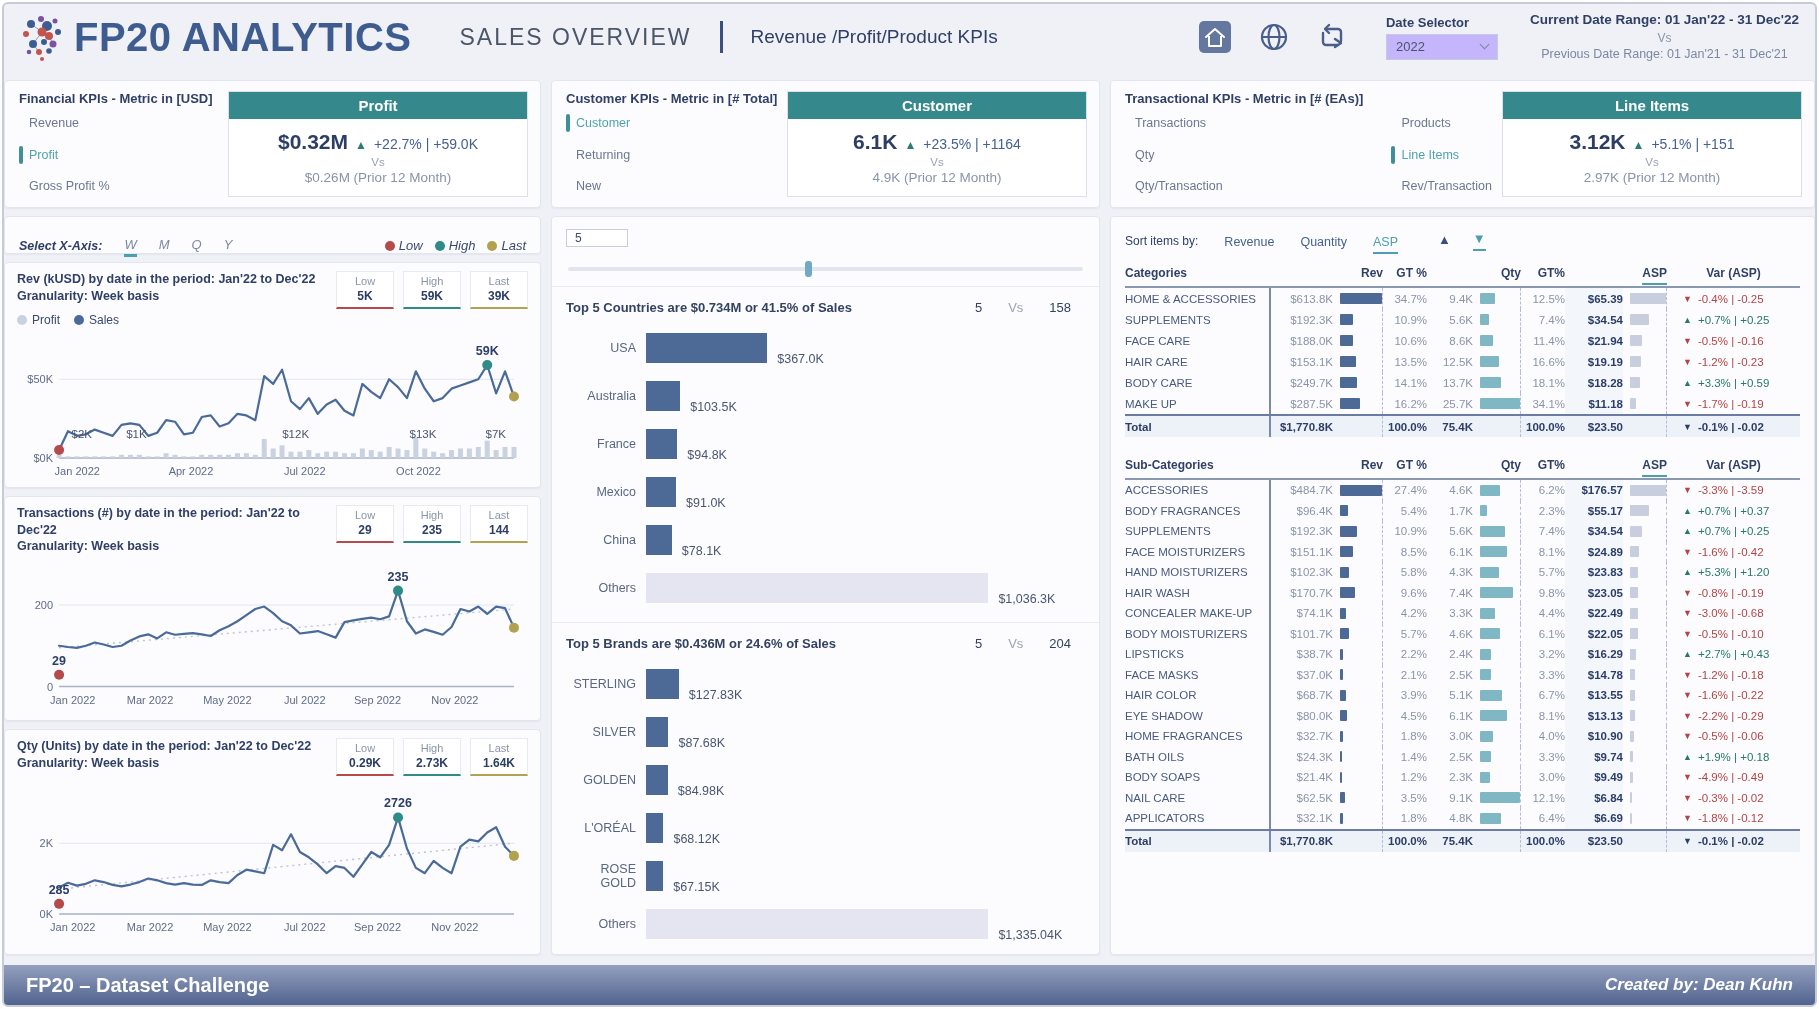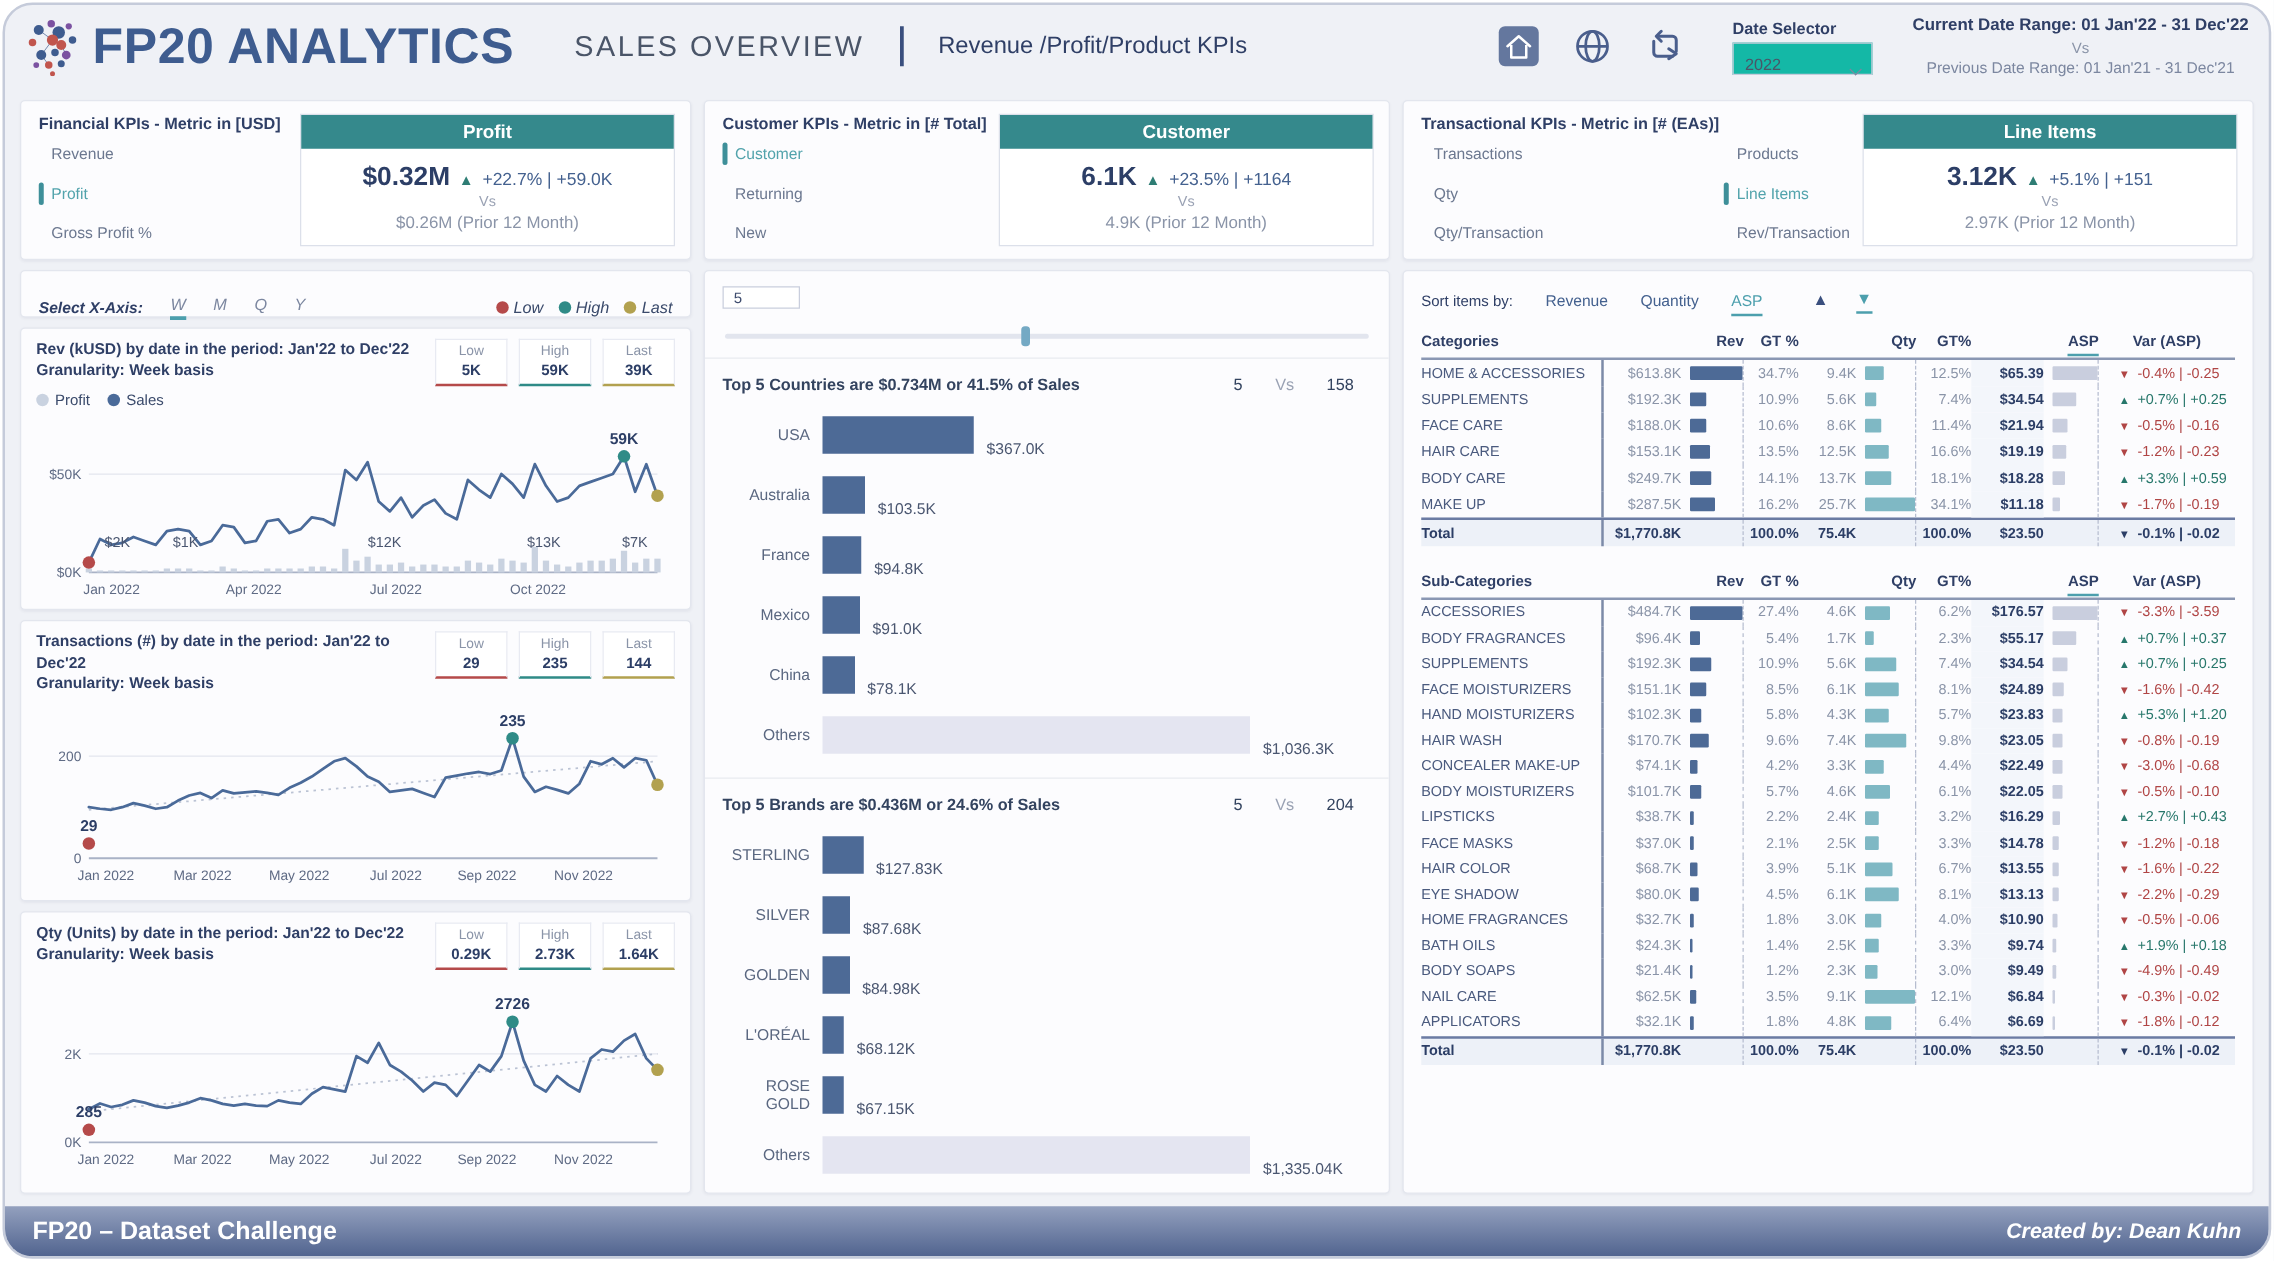--- a/index.html
+++ b/index.html
@@ -1,40 +1,40 @@
 <!DOCTYPE html>
 <html><head>
 <meta charset="utf-8">
 <style>
   * { box-sizing: border-box; margin: 0; padding: 0; }
   body { background:#fff; font-family:"Liberation Sans", sans-serif; }
-  .page { width:1815px; height:1005px; margin:2px auto; border:2px solid #C5CBDA; border-radius:24px;
+  .page { width:1815px; height:1005px; margin:2px auto; border:2px solid #C5CBDA; border-radius:6px;
           background:#EFF1F6; overflow:hidden; display:flex; flex-direction:column; }
 
   
   .hdr { height:66px; display:flex; align-items:center; padding:0 16px; gap:14px; flex:0 0 auto; }
   .brand-wrap { display:flex; align-items:center; gap:10px; }
   .brand { font-size:40px; font-weight:800; color:#3E5C8F; letter-spacing:0.5px; line-height:1; }
   .hdr-title { font-size:23px; color:#4A5568; letter-spacing:2px; margin-left:34px; }
   .hdr-sep { width:3px; height:32px; background:#3A4F7E; margin:0 14px; }
   .hdr-sub { font-size:19px; color:#2F3F66; }
   .hdr-icons { display:flex; align-items:center; gap:26px; margin-left:auto; }
   .date-sel { display:flex; flex-direction:column; gap:4px; margin-left:24px; }
   .date-sel-label { font-size:13px; font-weight:700; color:#2F3F66; }
-  .date-dd { width:112px; height:26px; background:#14b8a6; border:1px solid #C5CBDA; display:flex; align-items:flex-end;
+  .date-dd { width:112px; height:26px; background:#c4b5fd; border:1px solid #C5CBDA; display:flex; align-items:center;
              justify-content:space-between; padding:0 9px; font-size:13px; color:#4A5568; cursor:pointer; }
   .caret { width:7px; height:7px; border-right:1.5px solid #7C87A0; border-bottom:1.5px solid #7C87A0;
            transform:rotate(45deg); margin-top:-4px; }
   .ranges { text-align:center; margin-left:18px; line-height:1.35; }
   .r1 { font-size:13.5px; font-weight:700; color:#2F3F66; }
   .r2 { font-size:12px; color:#8A94A8; }
   .r3 { font-size:12.5px; color:#7C87A0; }
 
   
-  .main { flex:1; padding:10px 12px; display:grid; grid-template-columns:537px 549px 1fr;
+  .main { flex:1; padding:10px 0; display:grid; grid-template-columns:537px 549px 1fr;
           grid-template-rows:128px 1fr; gap:8px 10px; min-height:0; }
   .card { background:#FCFCFE; border:1px solid #E3E6EE; border-radius:4px; box-shadow:0 1px 2px rgba(60,70,110,0.06); }
 
   
   .kpi-card { display:flex; padding:10px 12px 10px 14px; gap:10px; overflow:hidden; }
   .kpi-left { flex:1; display:flex; flex-direction:column; min-width:0; }
   .kpi-title { font-size:13px; font-weight:700; color:#2F3F66; margin-bottom:8px; white-space:nowrap; }
   .kpi-menu { display:flex; flex-direction:column; justify-content:space-between; flex:1; padding-bottom:2px; }
   .kpi-menu.two-col { display:grid; grid-template-columns:110px auto; gap:8px 10px; align-content:space-between; }
   .kpi-item { font-size:12.5px; color:#6C7890; padding:2px 0 2px 10px; position:relative; cursor:pointer; white-space:nowrap; }

